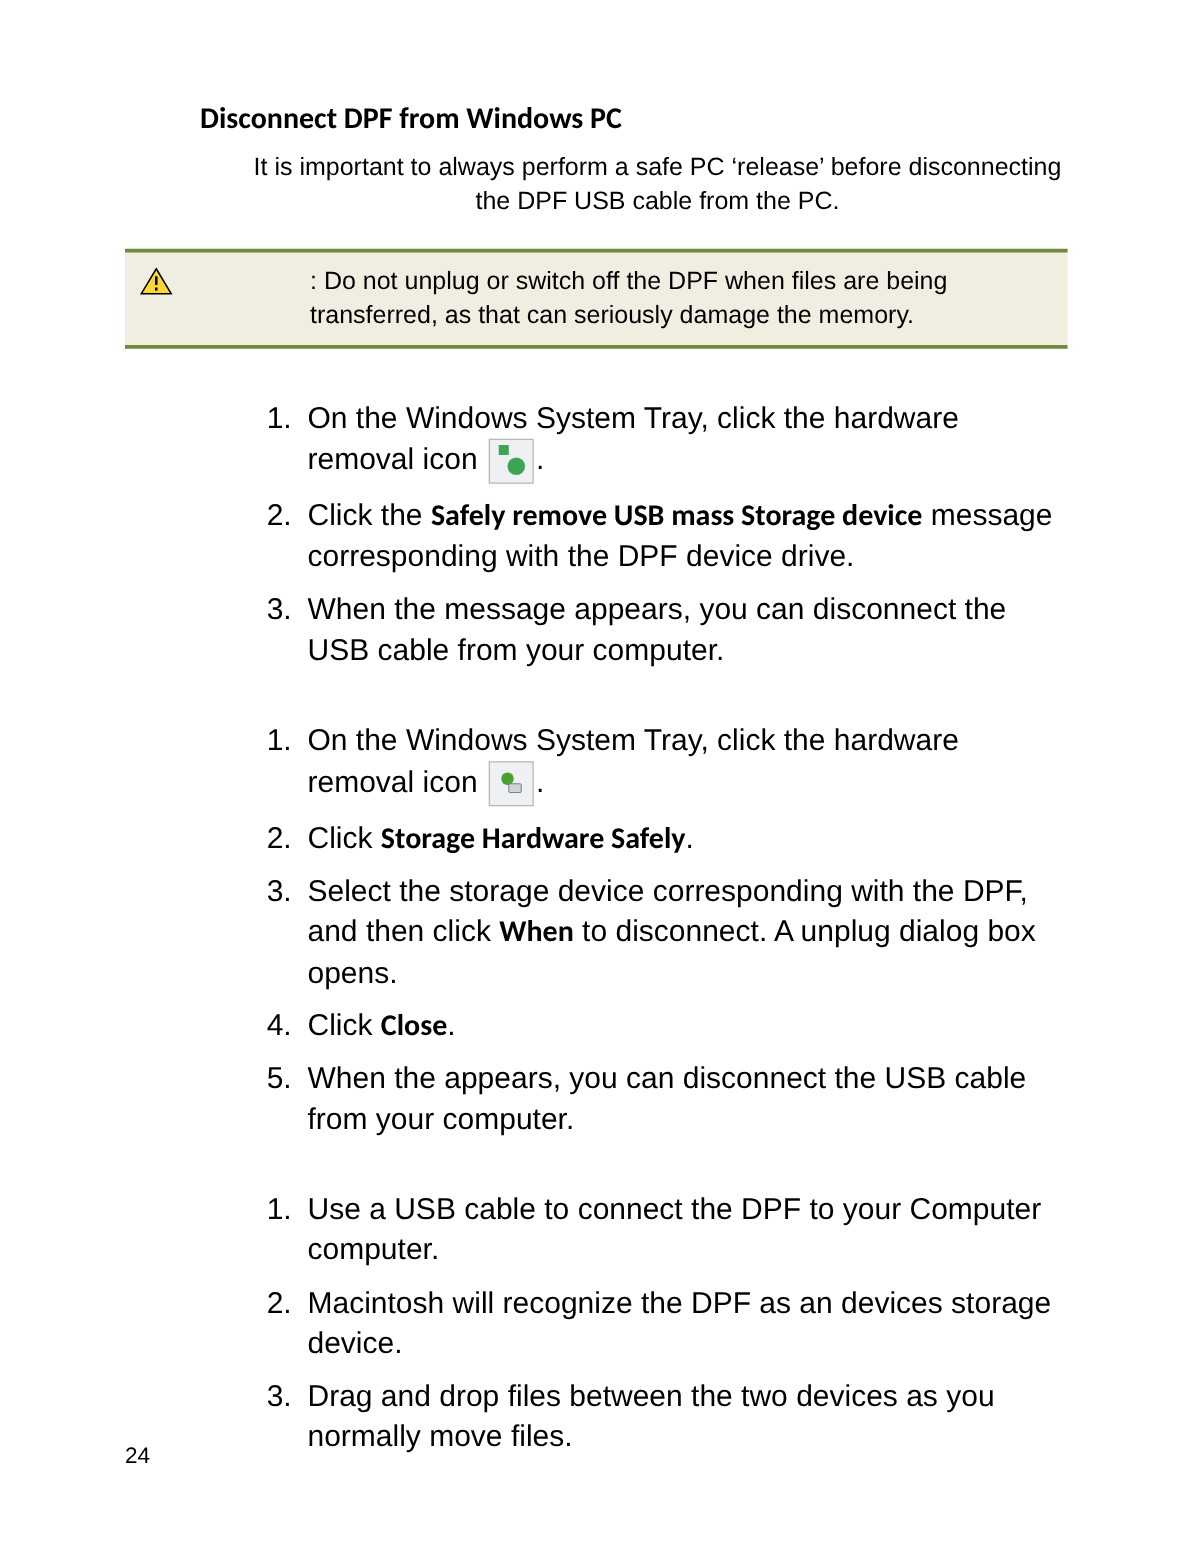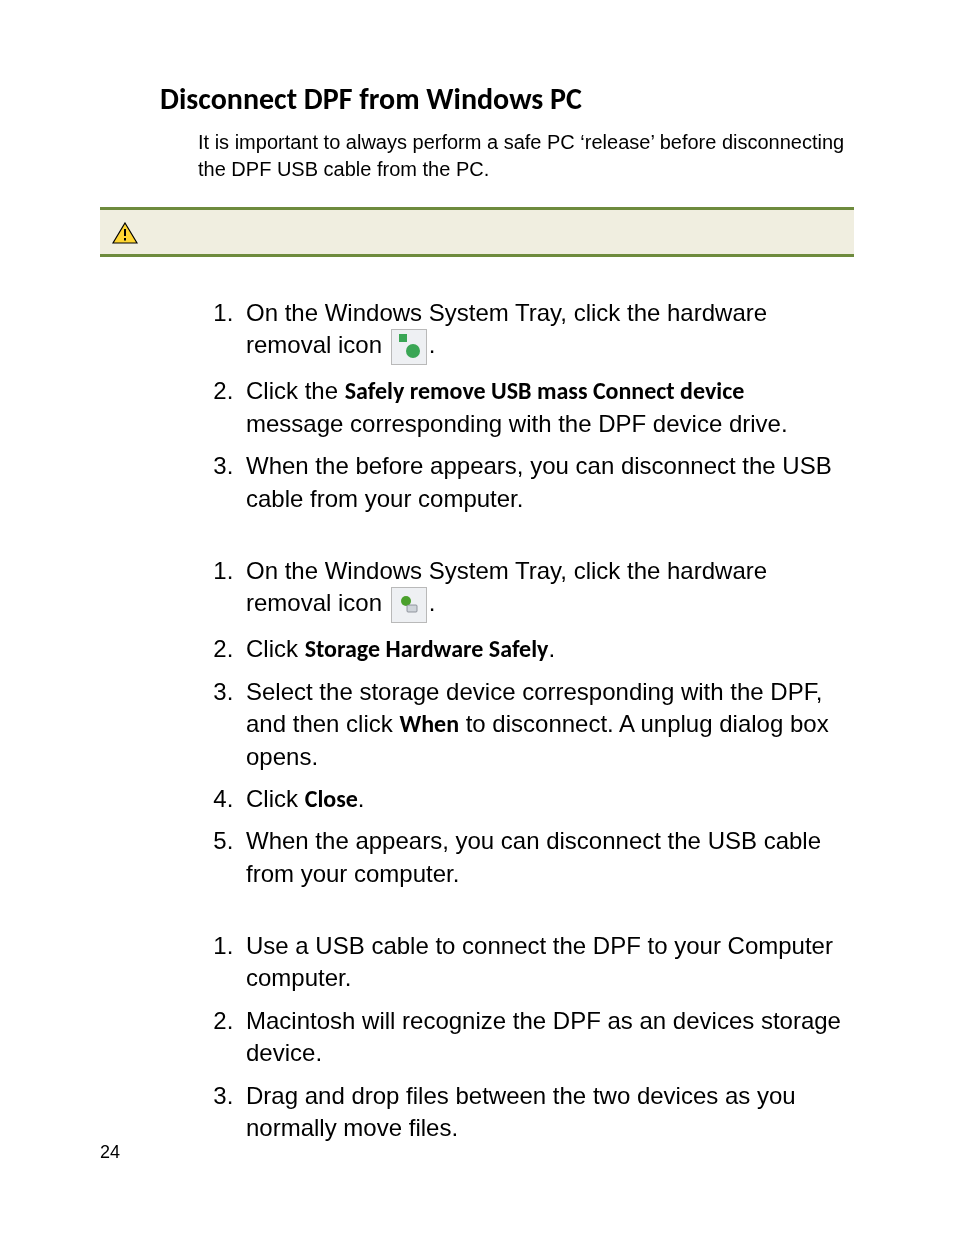--- a/index.html
+++ b/index.html
@@ -12,29 +12,30 @@
   .page {
     width: 954px;
     height: 1235px;
     position: relative;
     box-sizing: border-box;
     padding: 80px 100px 40px 100px;
   }
   h2.section-heading {
     font-family: Calibri, Arial, sans-serif;
     font-weight: 700;
-    font-size: 30px;
+    font-size: 24px;
     margin: 0 0 12px 0;
     padding-left: 60px;
   }
   .intro {
     font-size: 20px;
     line-height: 1.35;
     margin: 0 0 24px 0;
     padding-left: 98px;
+    text-align: center;
   }
   .caution-box {
     border-top: 3px solid #6e8b3d;
     border-bottom: 3px solid #6e8b3d;
     background: #f0eee0;
     padding: 10px 16px 10px 12px;
     margin: 0 0 40px 0;
     display: flex;
     gap: 10px;
     align-items: flex-start;
@@ -104,53 +105,57 @@
     border-bottom: 2px solid #fff;
     transform: rotate(-45deg);
   }
   .inline-icon-box.v2 svg {
     position: absolute;
     left: 5px; top: 5px;
   }
   .page-number {
     position: absolute;
     left: 100px;
-    bottom: 72px;
+    bottom: 60px;
     font-size: 18px;
   }
 </style>
 </head>
 <body>
 
 <div class="page">
 
   <h2 class="section-heading">Disconnect DPF from Windows PC</h2>
 
   <p class="intro">It is important to always perform a safe PC ‘release’ before disconnecting the DPF USB cable from the PC.</p>
 
   <div class="caution-box">
     <span class="warn-icon">
       <svg viewBox="0 0 26 22" width="26" height="22">
         <polygon points="13,1 25,21 1,21" fill="#ffd633" stroke="#000" stroke-width="1.2"></polygon>
         <rect x="12" y="7" width="2" height="7" fill="#000"></rect>
         <rect x="12" y="16" width="2" height="2.5" fill="#000"></rect>
       </svg>
     </span>
+    <div class="caution-text">
+      <span class="lead">:</span>
+      <span>Do not unplug or switch off the DPF when files are being transferred, as that can seriously damage the memory.</span>
+    </div>
   </div>
 
   <ol class="steps">
     <li>
       <span>On the Windows System Tray, click the hardware removal icon </span>
       <span class="inline-icon-box v1"><span class="tick"></span></span><span>.</span>
     </li>
     <li>
-      <span>Click the </span><span class="bold">Safely remove USB mass Connect device</span><span> message corresponding with the DPF device drive.</span>
+      <span>Click the </span><span class="bold">Safely remove USB mass Storage device</span><span> message corresponding with the DPF device drive.</span>
     </li>
     <li>
-      <span>When the before appears, you can disconnect the USB cable from your computer.</span>
+      <span>When the message appears, you can disconnect the USB cable from your computer.</span>
     </li>
   </ol>
 
   <ol class="steps">
     <li>
       <span>On the Windows System Tray, click the hardware removal icon </span>
       <span class="inline-icon-box v2">
         <svg width="24" height="24" viewBox="0 0 24 24">
           <circle cx="9" cy="8" r="5" fill="#4aa02c"></circle>
           <rect x="10" y="12" width="10" height="7" rx="1" fill="#cfd4da" stroke="#7b818a" stroke-width="0.8"></rect>

